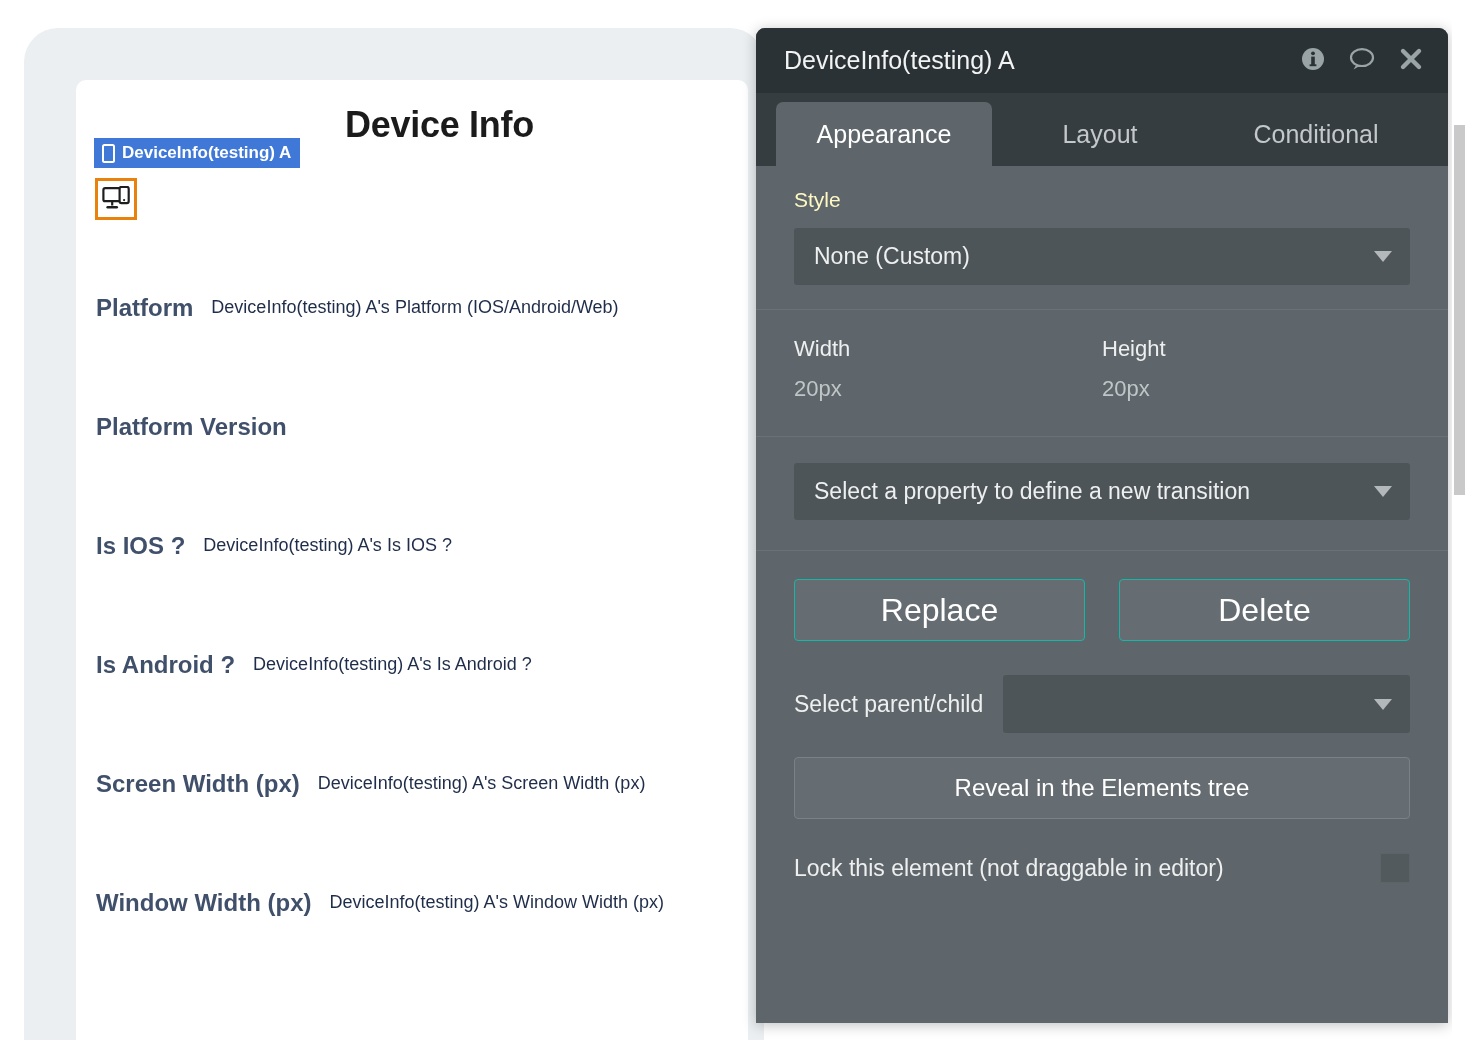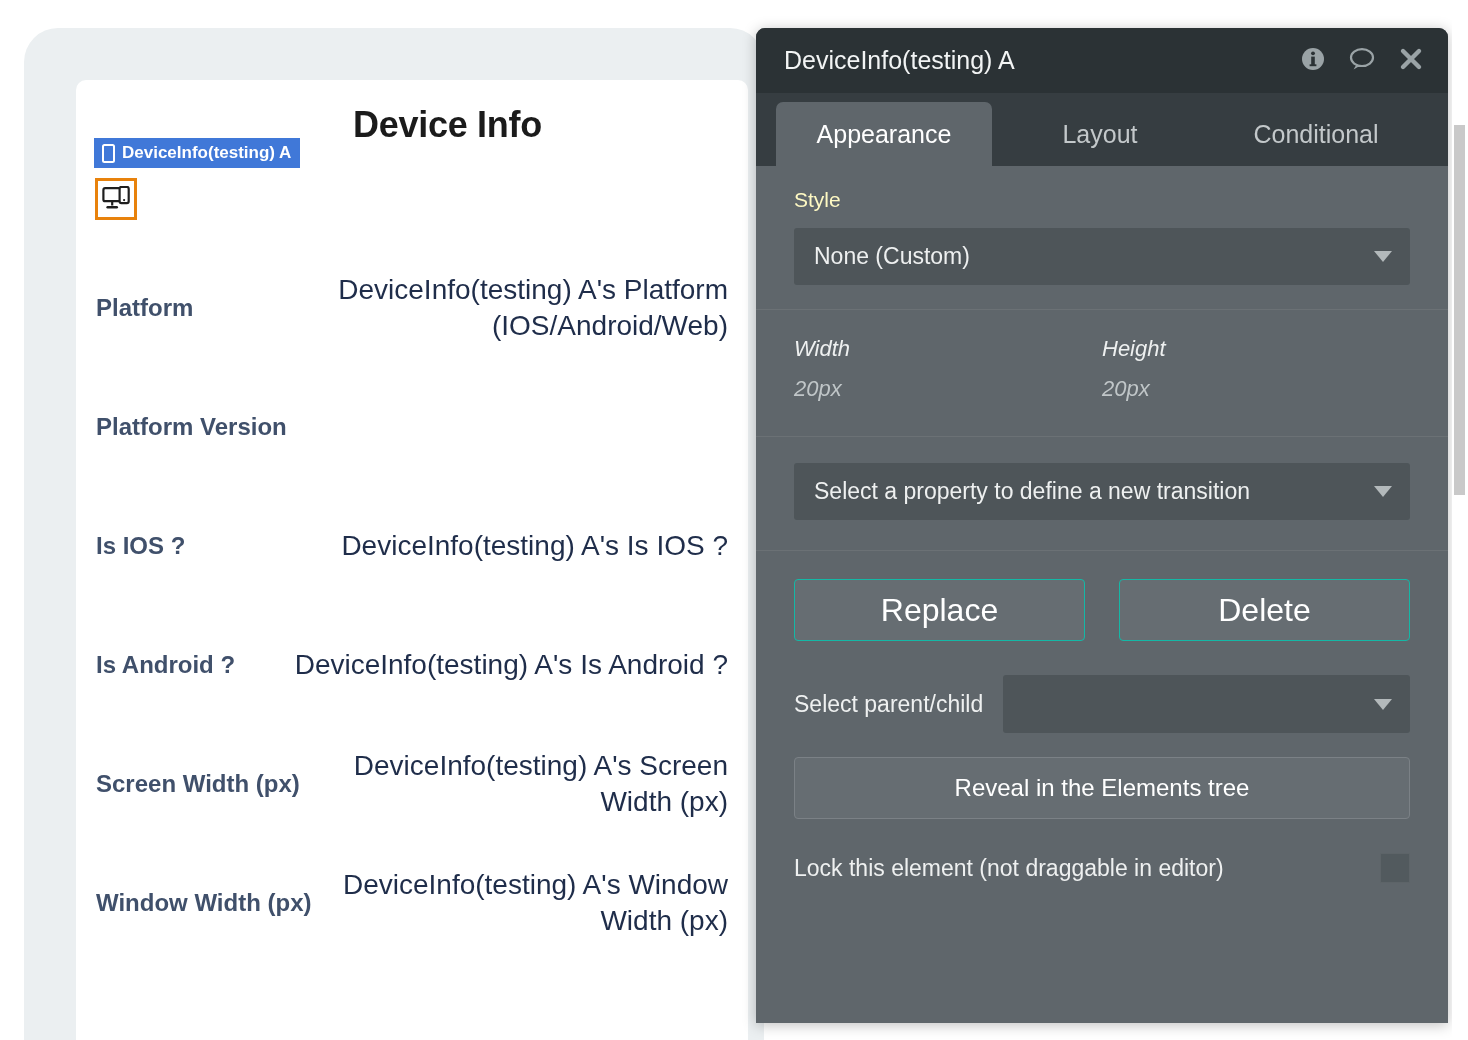--- a/index.html
+++ b/index.html
@@ -35,21 +35,21 @@
     top: 52px;
     width: 672px;
     height: 990px;
     background: #ffffff;
     border-radius: 10px 10px 0 0;
     overflow: hidden;
   }
 
   .page-title {
     position: absolute;
-    left: 8px;
+    left: 0;
     top: 24px;
     width: 727px;
     text-align: center;
     font-size: 36px;
     font-weight: bold;
     color: #1b1b1b;
     letter-spacing: -0.3px;
   }
 
   
@@ -109,24 +109,23 @@
     gap: 18px;
   }
   .info-label {
     font-size: 24px;
     font-weight: bold;
     color: #40506b;
     flex: 0 0 auto;
     line-height: 1.25;
   }
   .info-value {
-    font-size: 28px;
+    font-size: 18px;
     font-weight: normal;
     color: #1f2d4a;
-    text-align: right;
     line-height: 1.28;
     flex: 1 1 auto;
   }
 
   
   .prop-panel {
     position: absolute;
     left: 756px;
     top: 28px;
     width: 692px;
@@ -222,21 +221,21 @@
   }
   .caret {
     width: 0; height: 0;
     border-left: 9px solid transparent;
     border-right: 9px solid transparent;
     border-top: 11px solid #b3b9bb;
     flex: 0 0 auto;
   }
 
   .wh-row { display: flex; }
-  .wh-col { width: 50%; font-style: italic; }
+  .wh-col { width: 50%; }
   .wh-name { font-size: 22px; color: #eef0f0; margin-bottom: 14px; }
   .wh-val  { font-size: 22px; color: #c0c6c8; }
 
   .btn-row { display: flex; gap: 34px; }
   .btn {
     flex: 1 1 0;
     height: 62px;
     background: #666d72;
     border: 1px solid #14b8a6;
     border-radius: 4px;

